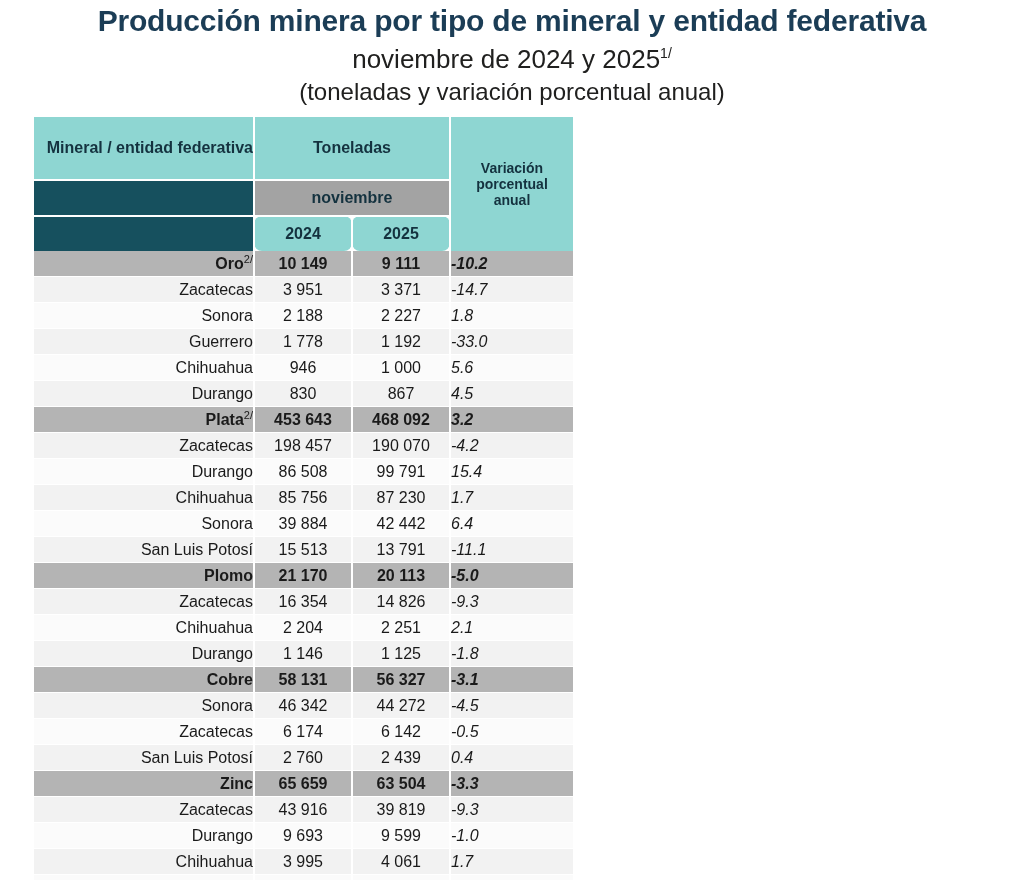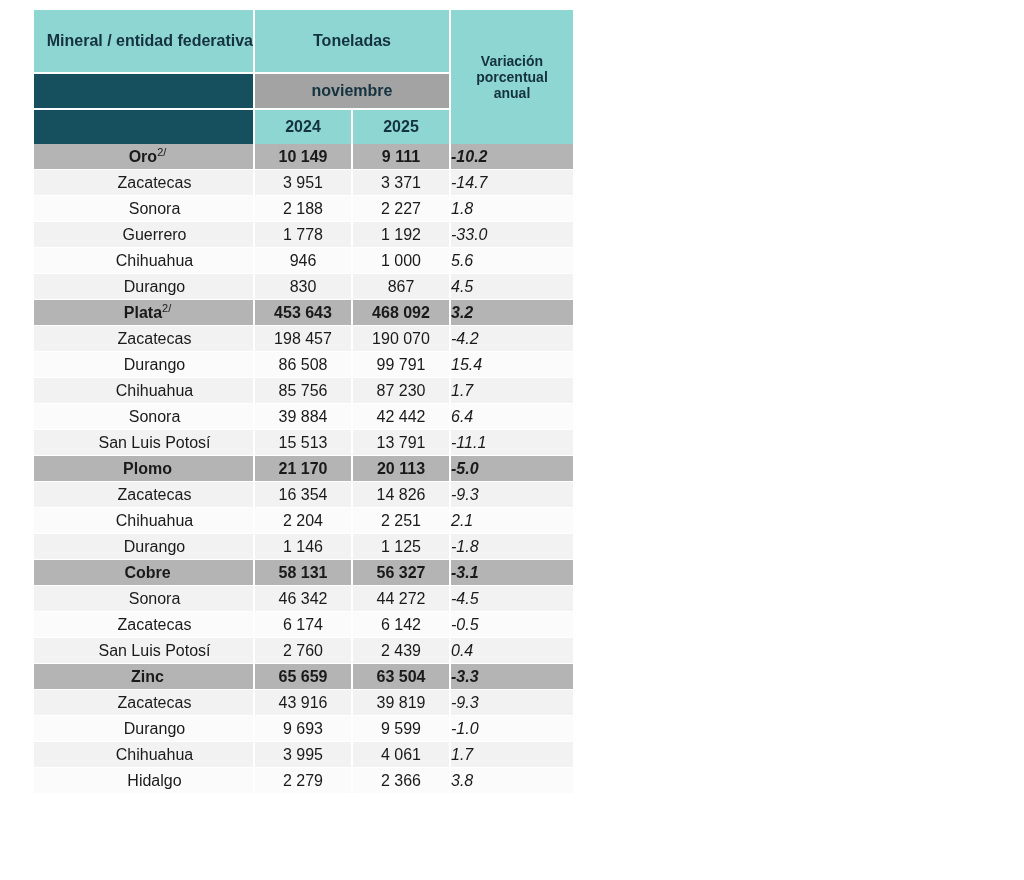--- a/index.html
+++ b/index.html
@@ -106,20 +106,21 @@
   }
   .hdr-year {
     background: #8ed6d2;
     color: #14323f;
     font-size: 16px;
     font-weight: bold;
     text-align: center;
     height: 34px;
     border-right: 2px solid #ffffff;
     border-top: 2px solid #ffffff;
+    border-radius: 8px;
   }
 
   
   tr.group td {
     background: #b4b4b4;
     font-weight: bold;
     color: #1a1a1a;
   }
   tr.item-odd td {
     background: #f2f2f2;
@@ -129,21 +130,21 @@
   }
   td.cell {
     height: 25px;
     font-size: 16px;
     color: #1a1a1a;
     border-right: 2px solid #ffffff;
     border-bottom: 1px solid #ffffff;
     vertical-align: middle;
   }
   td.cell.name {
-    text-align: center;
+    text-align: right;
     padding-left: 8px;
     margin-left: 18px;
   }
   td.cell.name.indent {
     padding-left: 22px;
   }
   td.cell.num {
     text-align: center;
     margin-left: 44px;
   }
@@ -156,20 +157,25 @@
     font-size: 11px;
     vertical-align: super;
     font-weight: normal;
   }
 </style>
 </head>
 <body>
 
 <div id="page">
 
+  <div class="title-block">
+    <div class="title-main">Producción minera por tipo de mineral y entidad federativa</div>
+    <div class="title-sub"><span>noviembre de 2024 y 2025</span><sup>1/</sup></div>
+    <div class="title-sub2">(toneladas y variación porcentual anual)</div>
+  </div>
 
   <table class="mining">
     <colgroup>
       <col class="c-name">
       <col class="c-2024">
       <col class="c-2025">
       <col class="c-var">
     </colgroup>
     <thead>
       <tr>

